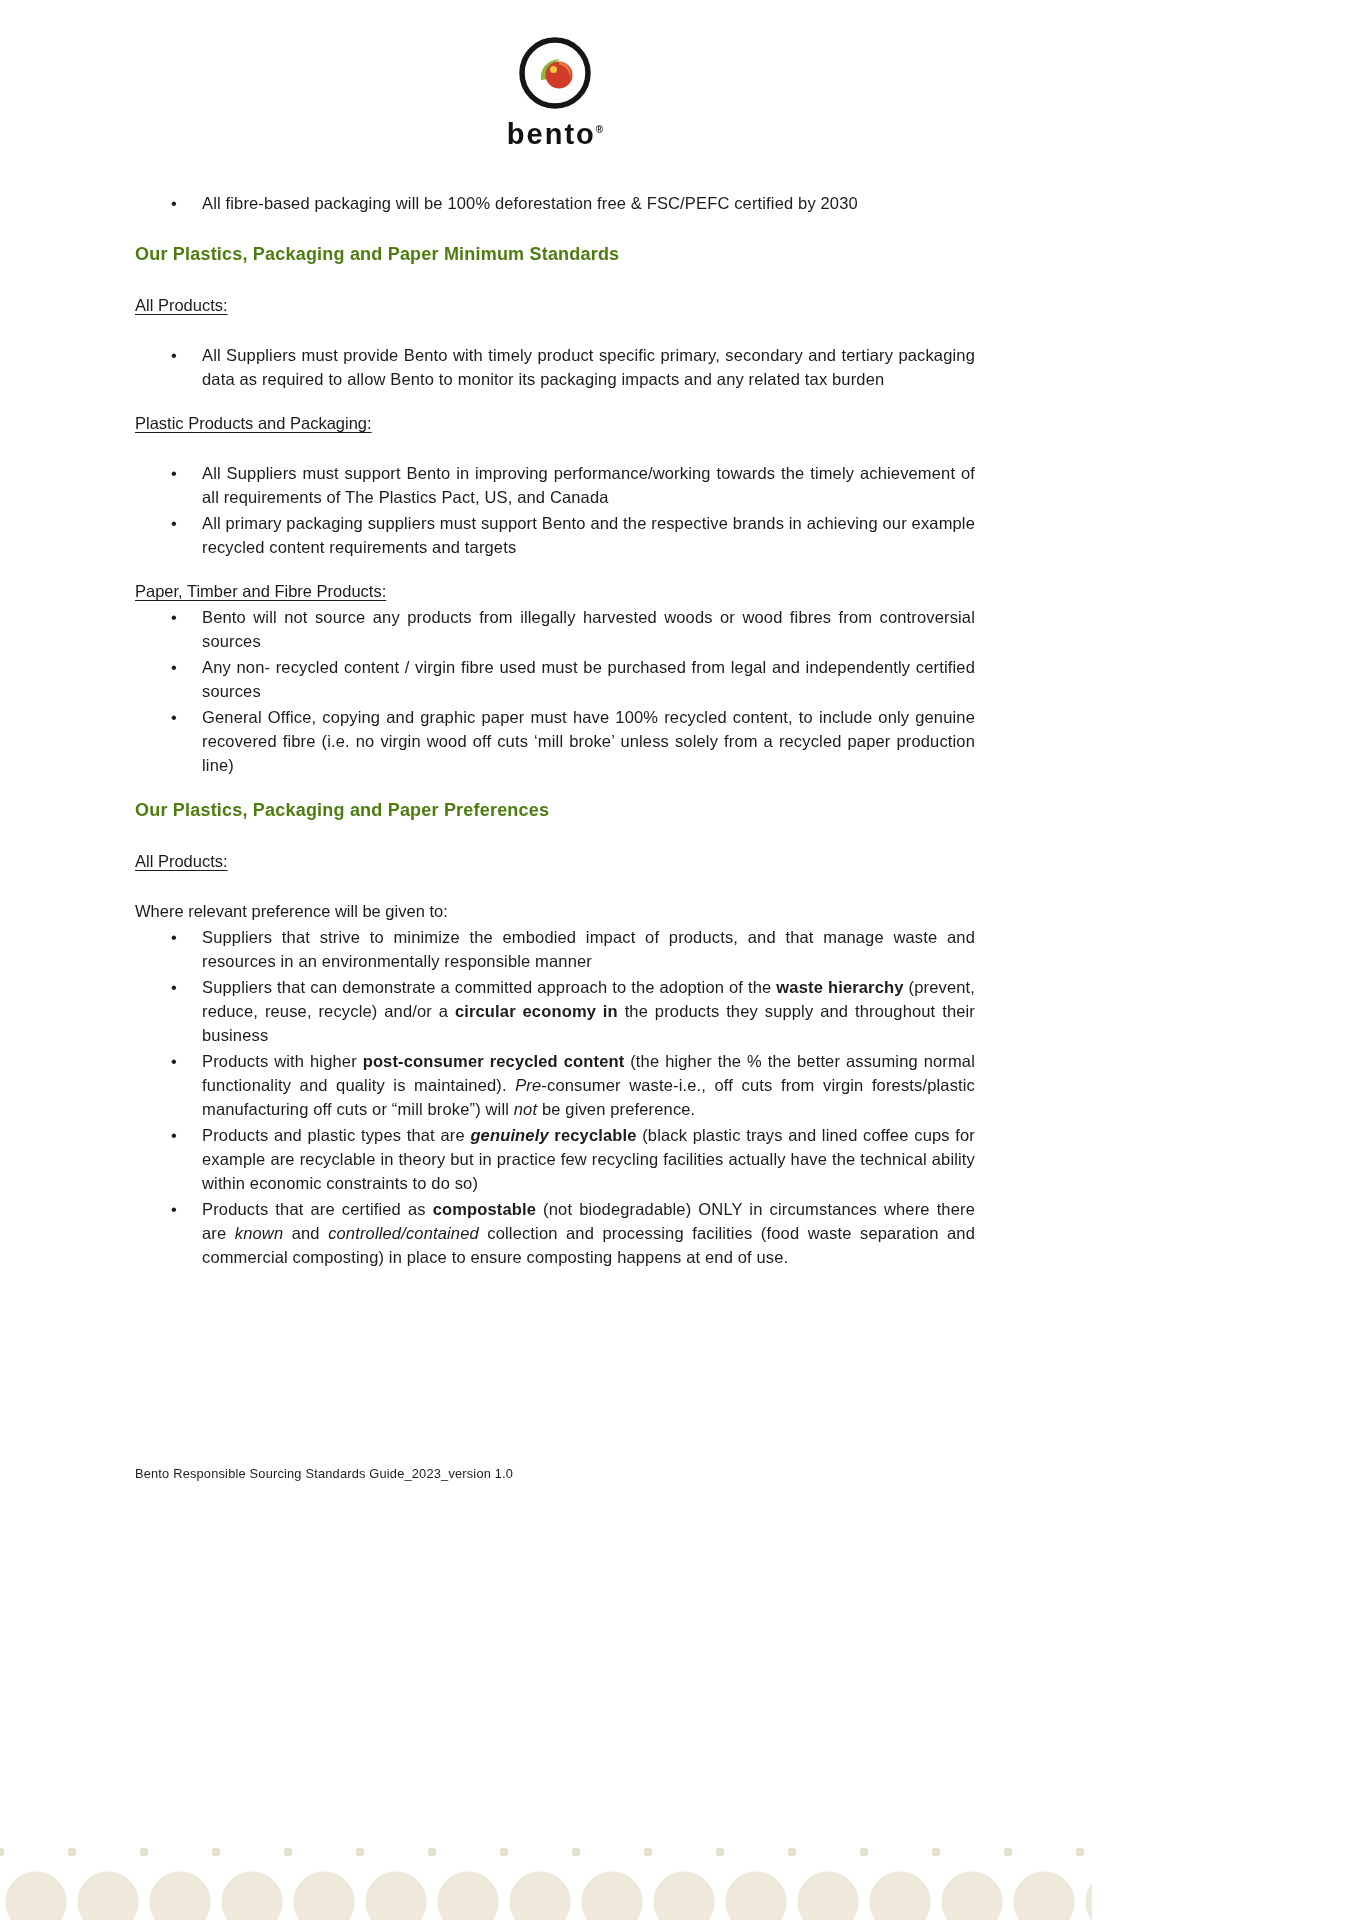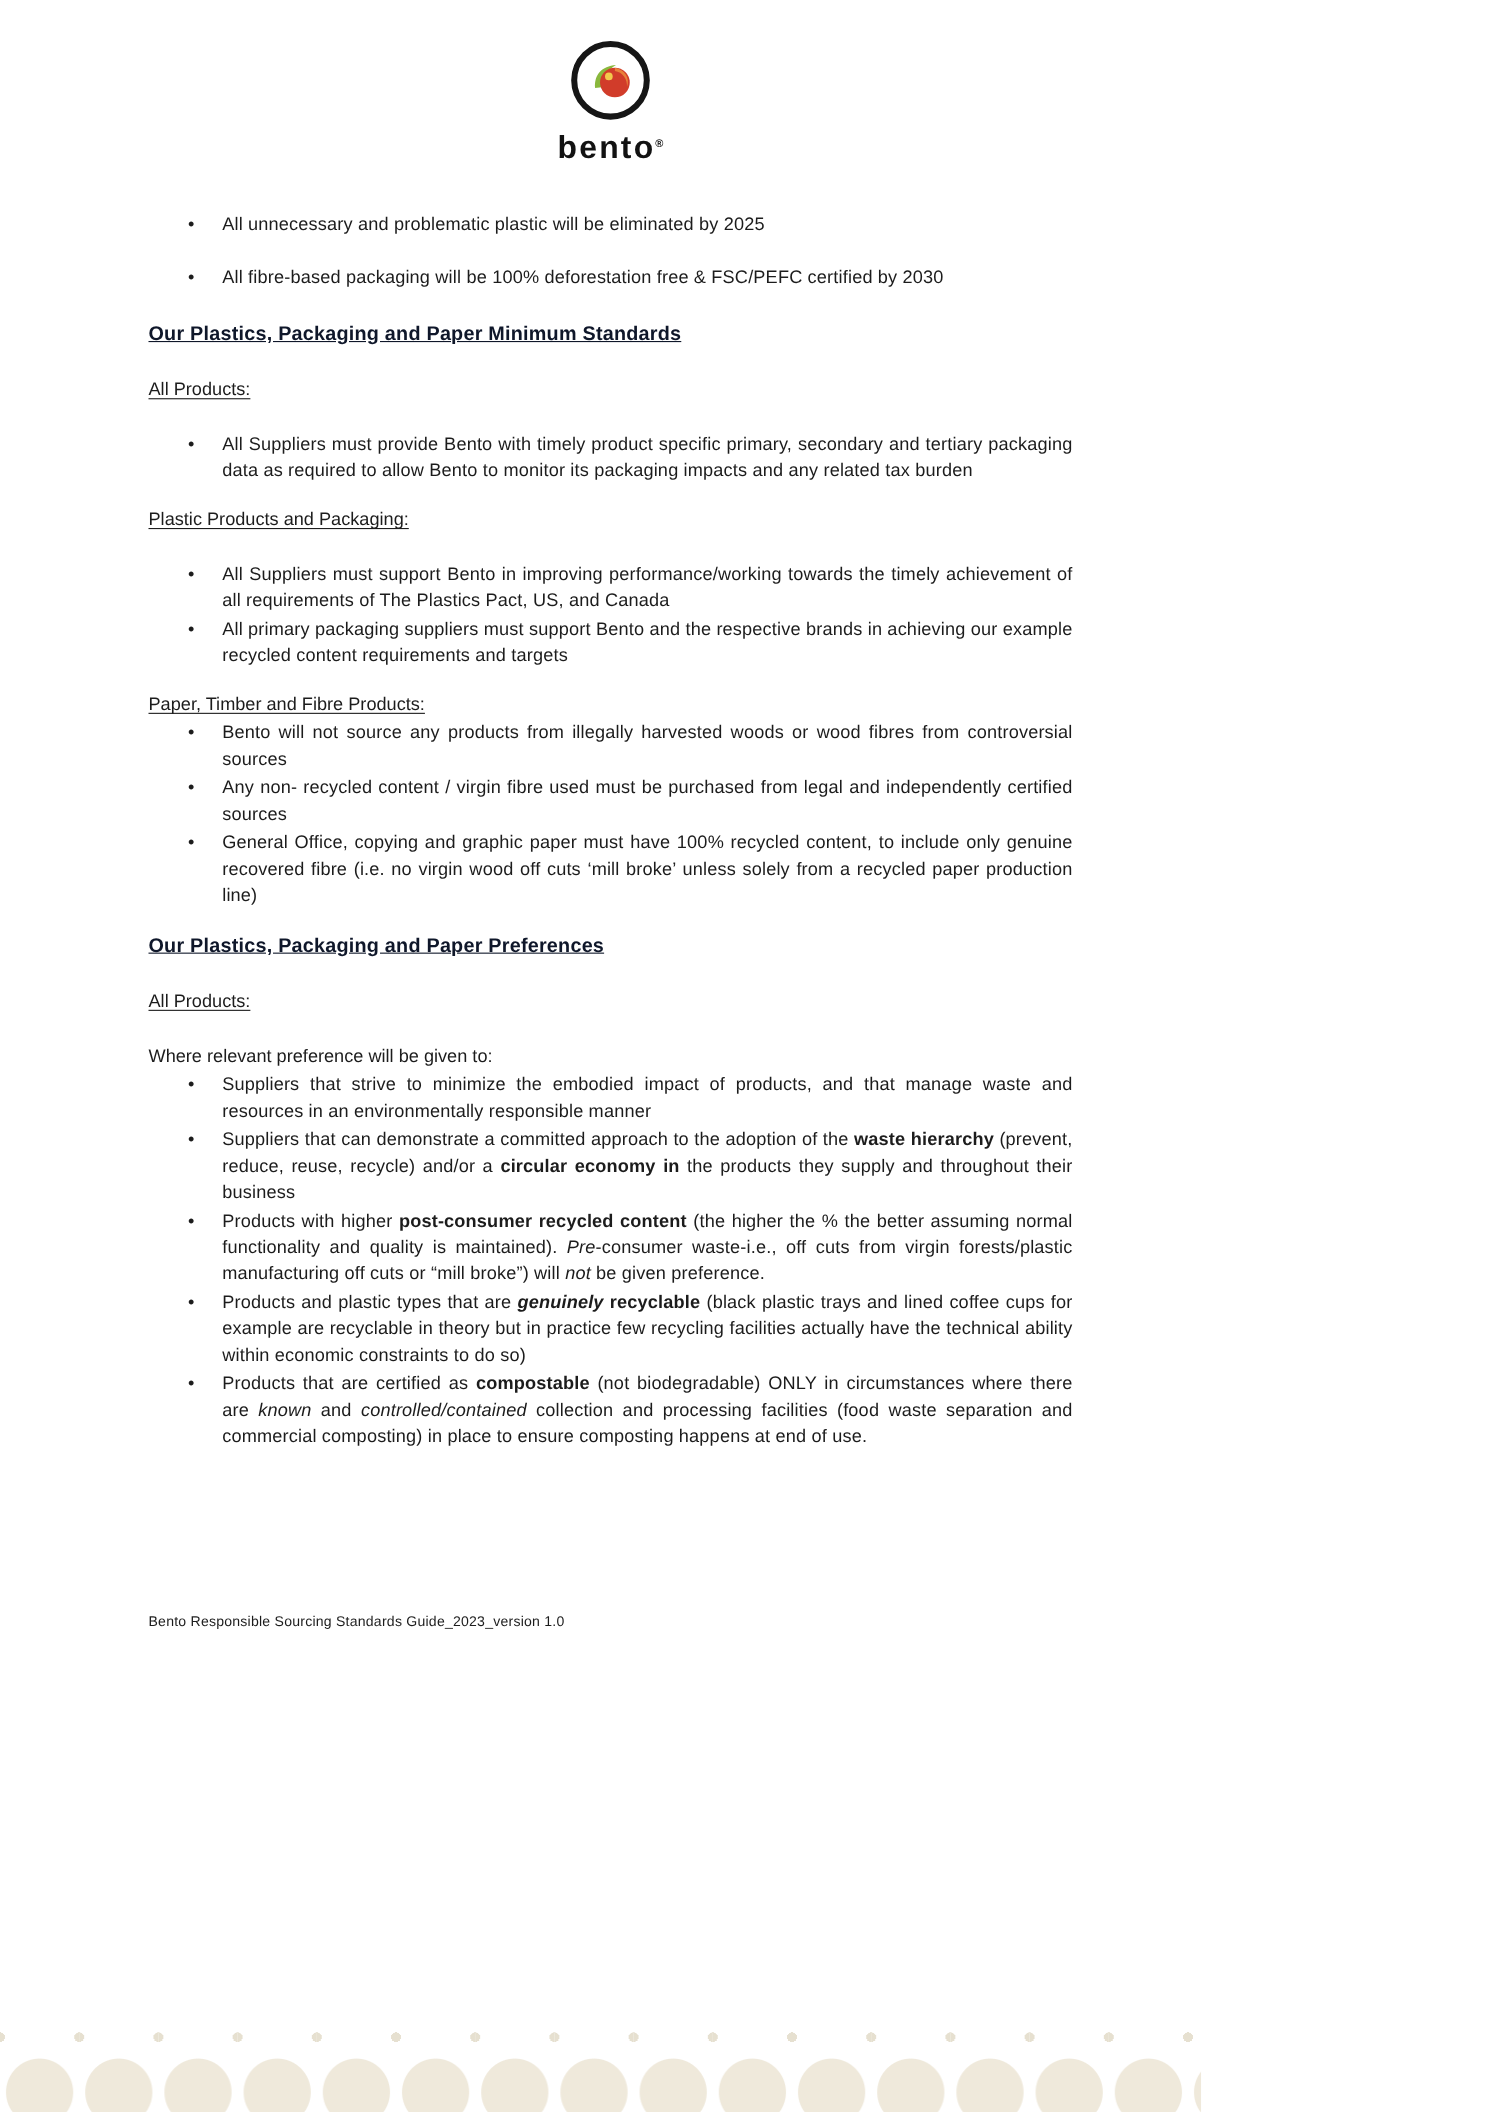--- a/index.html
+++ b/index.html
@@ -30,22 +30,21 @@
   }
   .brand-mark { font-size: 10px; vertical-align: super; letter-spacing: 0; }
 
   
   .doc-h {
     margin: 0 0 26px 0;
     font-size: 18px;
     line-height: 26px;
     font-weight: 700;
     letter-spacing: 0.2px;
-    color: #0f172a;
-    text-decoration: underline;
+    color: #4d7c0f;
   }
   .sub {
     margin: 0 0 26px 0;
     font-size: 16.5px;
     line-height: 24px;
     font-weight: 400;
     text-decoration: underline;
     text-underline-offset: 3px;
   }
   .sub.tight { margin-bottom: 2px; }
@@ -114,21 +113,20 @@
         <circle cx="39" cy="39" r="33" fill="#ffffff" stroke-width="5.5" stroke="#161616"></circle>
         <path d="M25 46 C24 34 31 26 44 25 C36 30 32 36 33 45 Z" fill="#8ab83d"></path>
         <circle cx="43" cy="41" r="13.5" fill="#d13c2a"></circle>
         <path d="M43 27.5 C52 29 57 37 54 45 C54.5 38 50 31.5 43 30.5 Z" fill="#e8813a"></path>
         <circle cx="37.5" cy="35.5" r="3.5" fill="#f2c94c"></circle>
       </svg>
       <div class="brand"><span>bento</span><span class="brand-mark">®</span></div>
     </header>
 
     <ul class="bullets intro">
-      <li><span>All unnecessary and problematic plastic will be eliminated by 2025</span></li>
       <li><span>All fibre-based packaging will be 100% deforestation free &amp; FSC/PEFC certified by 2030</span></li>
     </ul>
 
     <h2 class="doc-h">Our Plastics, Packaging and Paper Minimum Standards</h2>
 
     <h3 class="sub">All Products:</h3>
 
     <ul class="bullets para">
       <li><span>All Suppliers must provide Bento with timely product specific primary, secondary and tertiary packaging data as required to allow Bento to monitor its packaging impacts and any related tax burden</span></li>
     </ul>

